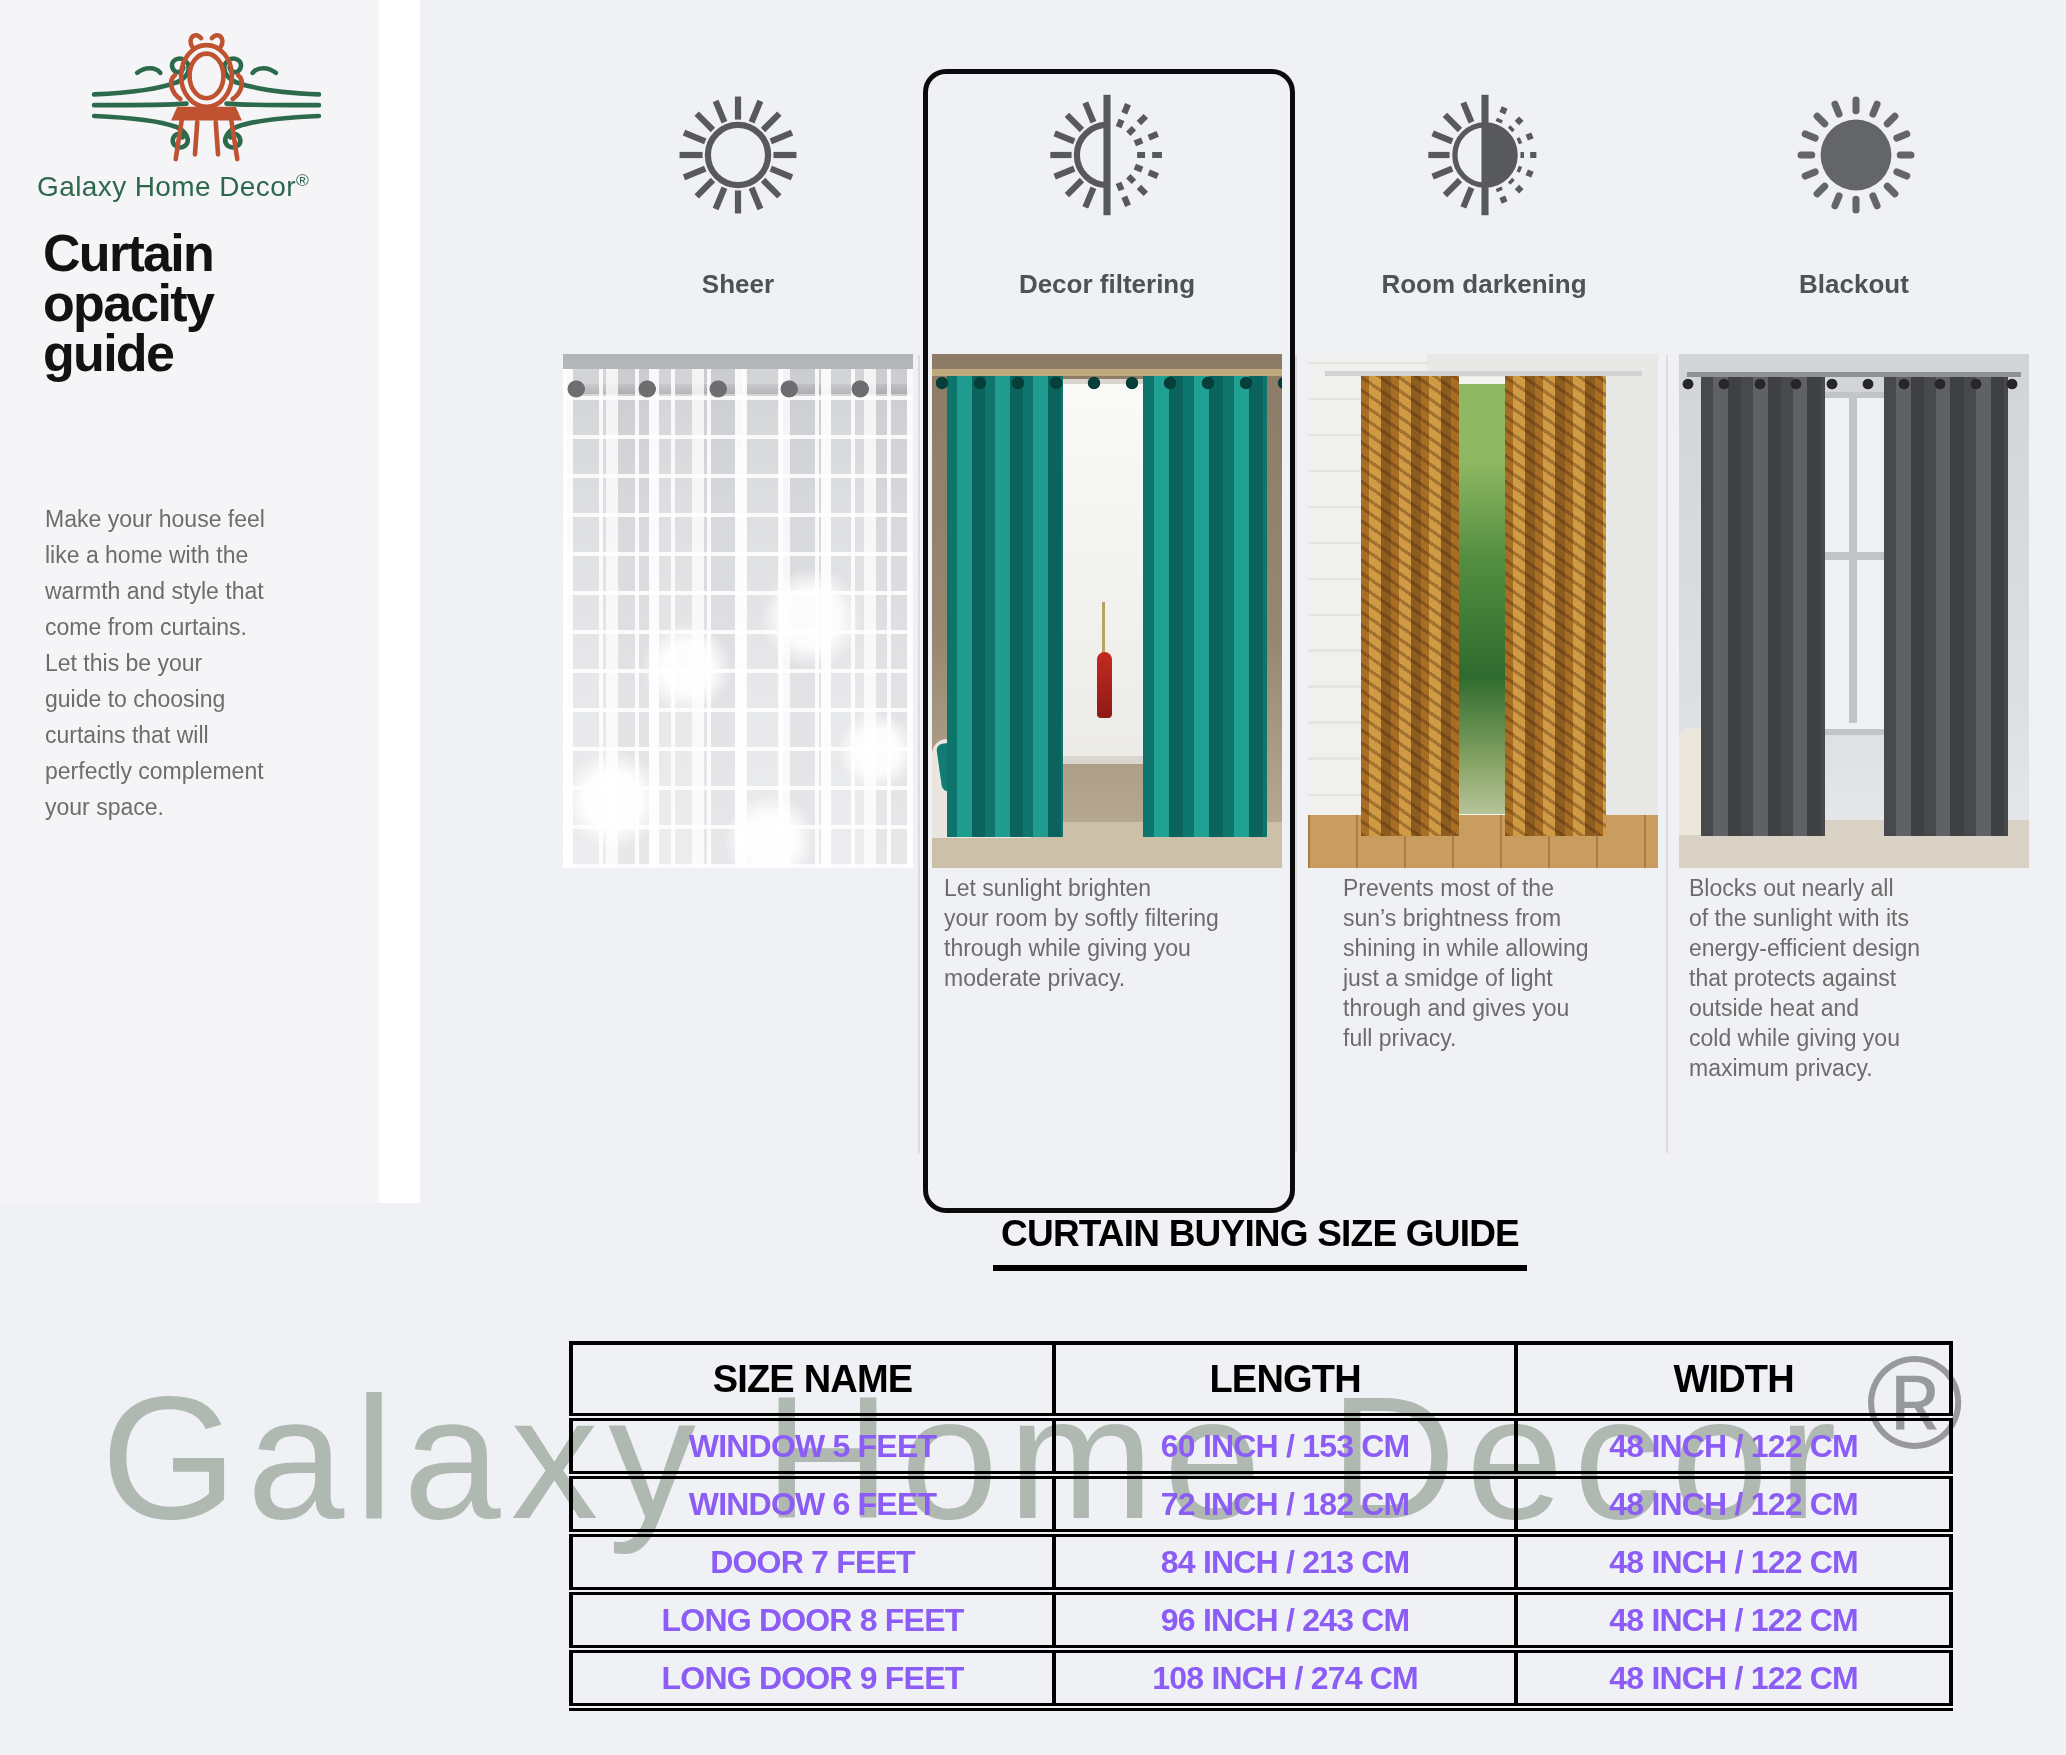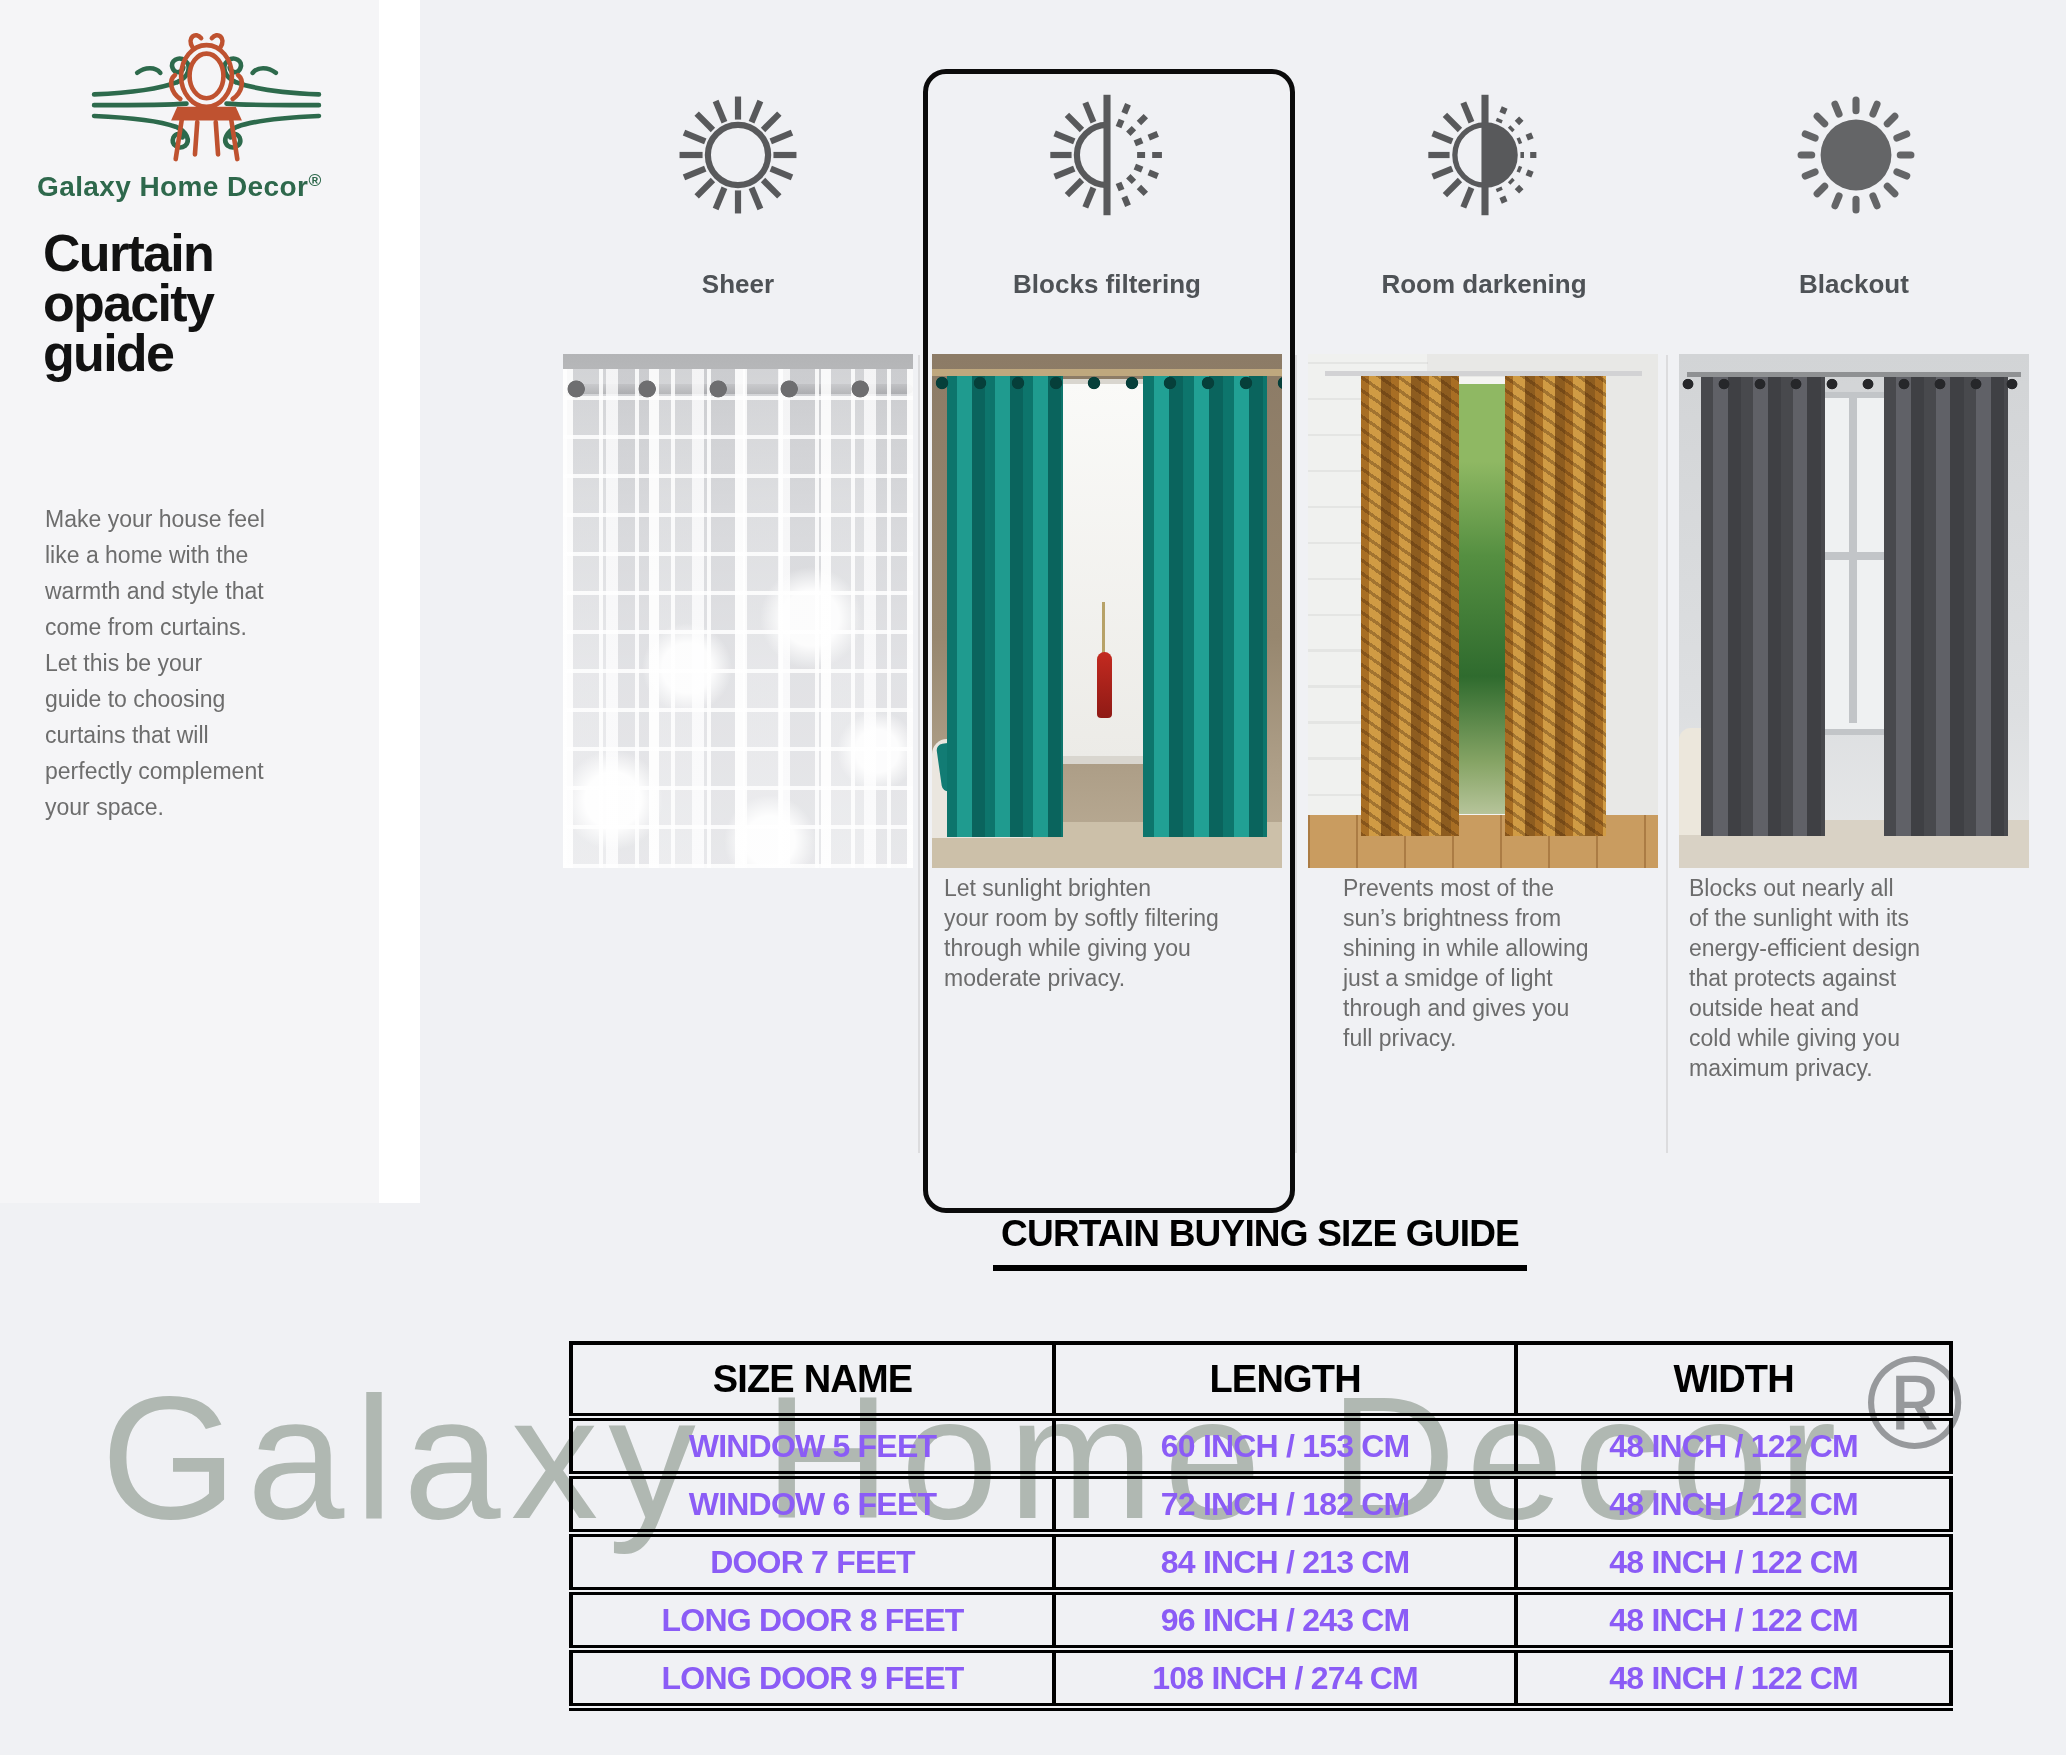--- a/index.html
+++ b/index.html
@@ -2,21 +2,21 @@
 <html style="font-size:13.2px"><head>
 <meta charset="utf-8">
 <style>
   html,body{margin:0;padding:0;background:#e4e5e8;font-family:"Liberation Sans",sans-serif;}
   .canvas{position:relative;width:2066px;height:1756px;background:#f0f1f4;overflow:hidden;}
   .abs{position:absolute;}
 
   
   .left-panel{left:0;top:0;width:379px;height:1203px;background:#f5f5f7;}
   .divider-strip{left:379px;top:0;width:41px;height:1203px;background:#ffffff;}
-  .brand-name{left:37px;top:170px;font-size:28px;font-weight:700;color:#2e684c;letter-spacing:0.4px;}
+  .brand-name{left:37px;top:170px;font-size:28px;font-weight:400;color:#2e684c;letter-spacing:0.4px;}
   .brand-name sup{font-size:17.4px;}
   .page-title{left:43px;top:228px;font-size:52px;line-height:50px;font-weight:bold;color:#121212;letter-spacing:-1.7px;white-space:pre-line;}
   .sidebar-paragraph{left:45px;top:501px;width:306px;font-size:23px;line-height:36px;color:#6d6d6d;white-space:pre-line;}
 
   
   .col-label{top:269px;width:364px;text-align:center;font-size:26px;font-weight:bold;color:#4e5256;}
   .col-desc{top:873px;width:347px;font-size:23px;line-height:30px;color:#6c6c6c;white-space:pre-line;}
   .sun-icon{top:93px;width:124px;height:124px;}
   .col-sep{top:355px;width:1.7px;height:798px;background:#dcdcde;}
   .highlight-box{left:923px;top:69px;width:362px;height:1134px;border:5.8px solid #0b0b0b;border-radius:23px;background:transparent;z-index:5;}
@@ -195,21 +195,21 @@
         <line x1="70" y1="8" x2="70" y2="36" stroke-dasharray="11 8" transform="rotate(22.5 70 70)"></line>
         <line x1="70" y1="8" x2="70" y2="36" stroke-dasharray="11 8" transform="rotate(45 70 70)"></line>
         <line x1="70" y1="8" x2="70" y2="36" stroke-dasharray="11 8" transform="rotate(67.5 70 70)"></line>
         <line x1="70" y1="8" x2="70" y2="36" stroke-dasharray="11 8" transform="rotate(90 70 70)"></line>
         <line x1="70" y1="8" x2="70" y2="36" stroke-dasharray="11 8" transform="rotate(112.5 70 70)"></line>
         <line x1="70" y1="8" x2="70" y2="36" stroke-dasharray="11 8" transform="rotate(135 70 70)"></line>
         <line x1="70" y1="8" x2="70" y2="36" stroke-dasharray="11 8" transform="rotate(157.5 70 70)"></line>
       </g>
     </svg>
   </div>
-  <div class="abs col-label" style="left:925px;">Blocks filtering</div>
+  <div class="abs col-label" style="left:925px;">Decor filtering</div>
   <div class="abs photo ph-lf" style="left:932px;">
     <div class="lf-window"></div>
     <div class="lf-sill"></div>
     <div class="lf-sprig"></div>
     <div class="lf-vase"></div>
     <div class="lf-floor"></div>
     <div class="lf-couch"></div>
     <div class="lf-pillow"></div>
     <div class="lf-curt-l"></div>
     <div class="lf-curt-r"></div>

